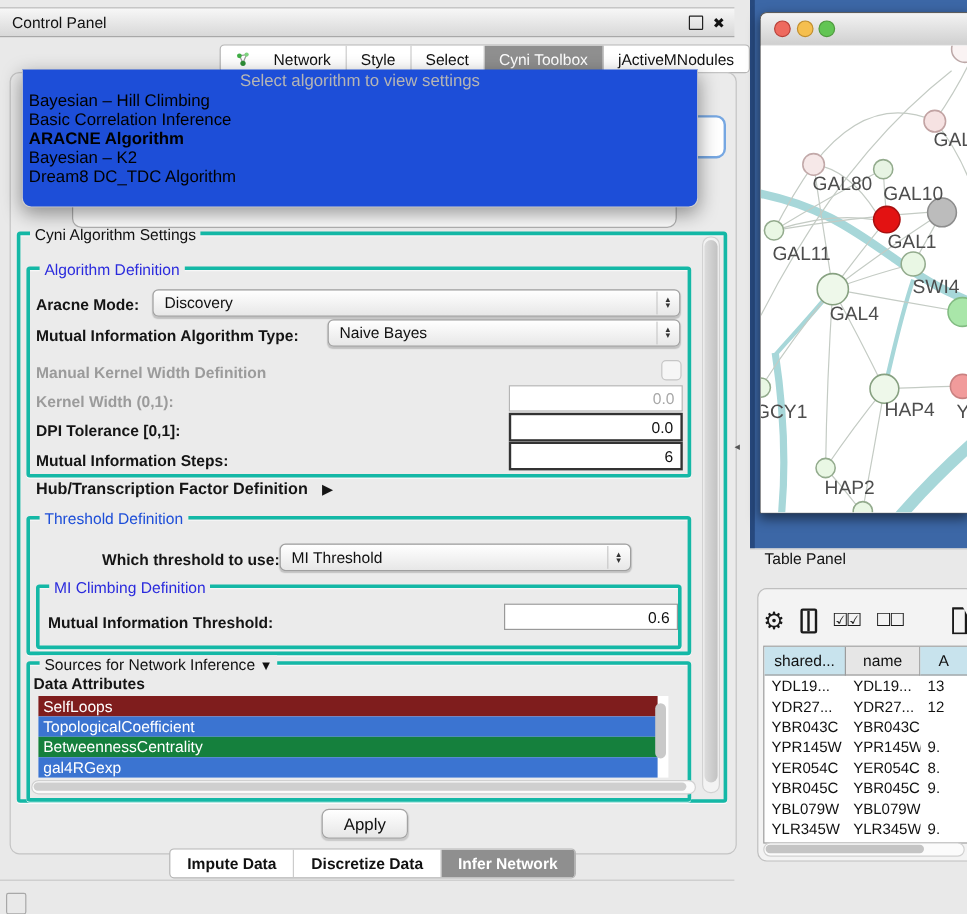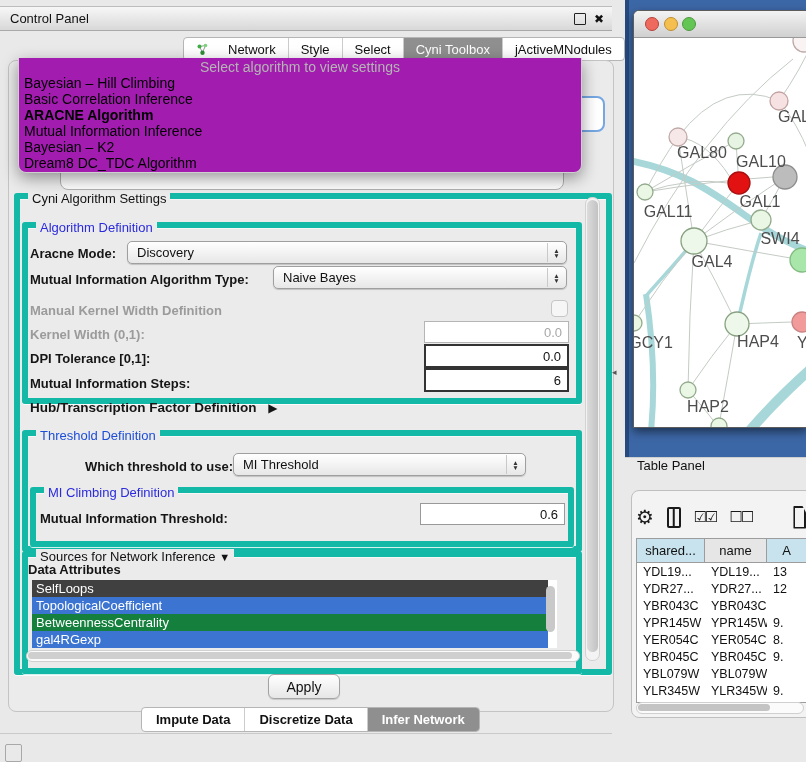--- a/index.html
+++ b/index.html
@@ -15,33 +15,33 @@
   .float-box{width:10px;height:10px;border:1.6px solid #222;border-radius:1px}
   .close-x{font-size:12px;font-weight:bold;color:#111}
   .tabbar{display:flex;height:22px;background:#fff;border:1px solid #b5b5b5;border-radius:4px;
     overflow:hidden;font-size:13px;align-items:stretch}
   .tab{display:flex;align-items:center;padding:0 12px;border-right:1px solid #ccc;color:#111;gap:19px}
   .tab:last-child{border-right:none}
   .tab.sel{background:#8f8f8f;color:#fff}
   .content-frame{left:8px;top:60px;width:604px;height:650px;background:#ebebeb;
     border:1px solid #c4c4c4;border-radius:8px}
   
-  .dd{left:18px;top:58px;width:562px;height:114px;background:#a21caf;z-index:9;
+  .dd{left:18px;top:58px;width:562px;height:114px;background:#1d4ed8;z-index:9;
     border:1px solid #cfcfcf;border-top:none;border-radius:0 0 8px 8px;
     box-shadow:0 5px 16px rgba(0,0,0,.4)}
   .dd-prompt{height:17px;display:flex;align-items:center;justify-content:center;
     color:#b5b5b5;font-size:14px}
   .dd-item{height:16px;display:flex;align-items:center;padding-left:5px;font-size:14px;color:#000}
   .dd-item.bold{font-weight:bold}
   .sliver-combo{left:558px;top:96px;width:43px;height:32px;border:2px solid #76a7e2;
     border-radius:8px;background:#fff;z-index:1}
   .sliver-field{left:60px;top:150px;width:502px;height:38px;border:1px solid #b0b0b0;
     border-radius:8px;background:#fcfcfc;z-index:1}
   
-  .fs{position:absolute;border:6px solid #14b8a6;border-radius:3px;
+  .fs{position:absolute;border:3px solid #14b8a6;border-radius:3px;
       box-shadow:0 1px 0 rgba(255,255,255,.8), inset 0 1px 0 rgba(255,255,255,.6)}
   .fs>.legend{position:absolute;top:-8px;left:8px;background:#ebebeb;padding:0 4px;
       font-size:13px;white-space:nowrap}
   .lbl{position:absolute;font-size:13px;font-weight:bold;color:#151515;white-space:nowrap}
   .dim{color:#9b9b9b}
   .combo{position:absolute;height:23px;border:1px solid #9f9f9f;border-radius:5px;
     background:linear-gradient(#ffffff,#e7e7e7);display:flex;align-items:center;
     font-size:13px;padding-left:9px;box-sizing:border-box;box-shadow:0 1px 1px rgba(0,0,0,.18)}
   .combo .arrows{position:absolute;right:1px;top:1px;bottom:1px;width:17px;display:flex;
     flex-direction:column;align-items:center;justify-content:center;font-size:6.5px;
@@ -137,21 +137,20 @@
 <div class="abs content-frame"></div>
 
 <div class="abs sliver-field"></div>
 <div class="abs sliver-combo"></div>
 
 <div class="abs dd">
   <div class="dd-prompt">Select algorithm to view settings</div>
   <div class="dd-item">Bayesian – Hill Climbing</div>
   <div class="dd-item">Basic Correlation Inference</div>
   <div class="dd-item bold">ARACNE Algorithm</div>
-  <div class="dd-item">Mutual Information Inference</div>
   <div class="dd-item">Bayesian – K2</div>
   <div class="dd-item">Dream8 DC_TDC Algorithm</div>
 </div>
 
 <div class="fs" style="left:14px;top:193px;width:586px;height:470px">
   <span class="legend">Cyni Algorithm Settings</span>
 </div>
 
 <div class="vscroll" style="left:585px;top:197px;width:13px;height:462px">
   <div class="vthumb" style="top:2px;height:452px"></div>
@@ -208,21 +207,21 @@
 <div class="field" style="left:420px;top:503px;width:137px;border-color:#999">0.6</div>
 
 <div class="fs" style="left:22px;top:551px;width:548px;height:111px">
   <span class="legend">
     <span>Sources for Network Inference</span>
     <span style="font-size:11px">▼</span>
   </span>
 </div>
 <div class="lbl" style="left:28px;top:562px">Data Attributes</div>
 <div class="list" style="left:32px;top:580px;width:525px;height:68px">
-  <div class="list-item" style="width:512px;background:#404040">SelfLoops</div>
+  <div class="list-item" style="width:512px;background:#7f1d1d">SelfLoops</div>
   <div class="list-item" style="width:512px;background:#3b74d1">TopologicalCoefficient</div>
   <div class="list-item" style="width:512px;background:#15803d">BetweennessCentrality</div>
   <div class="list-item" style="width:512px;background:#3b74d1">gal4RGexp</div>
   <div class="vthumb" style="right:2px;left:auto;width:9px;top:6px;height:46px;background:#c9c9c9"></div>
 </div>
 <div class="hscroll" style="left:26px;top:650px;width:552px">
   <div class="hthumb" style="left:1px;width:544px"></div>
 </div>
 
 <div class="btn" style="left:268px;top:674px;width:70px">Apply</div>

